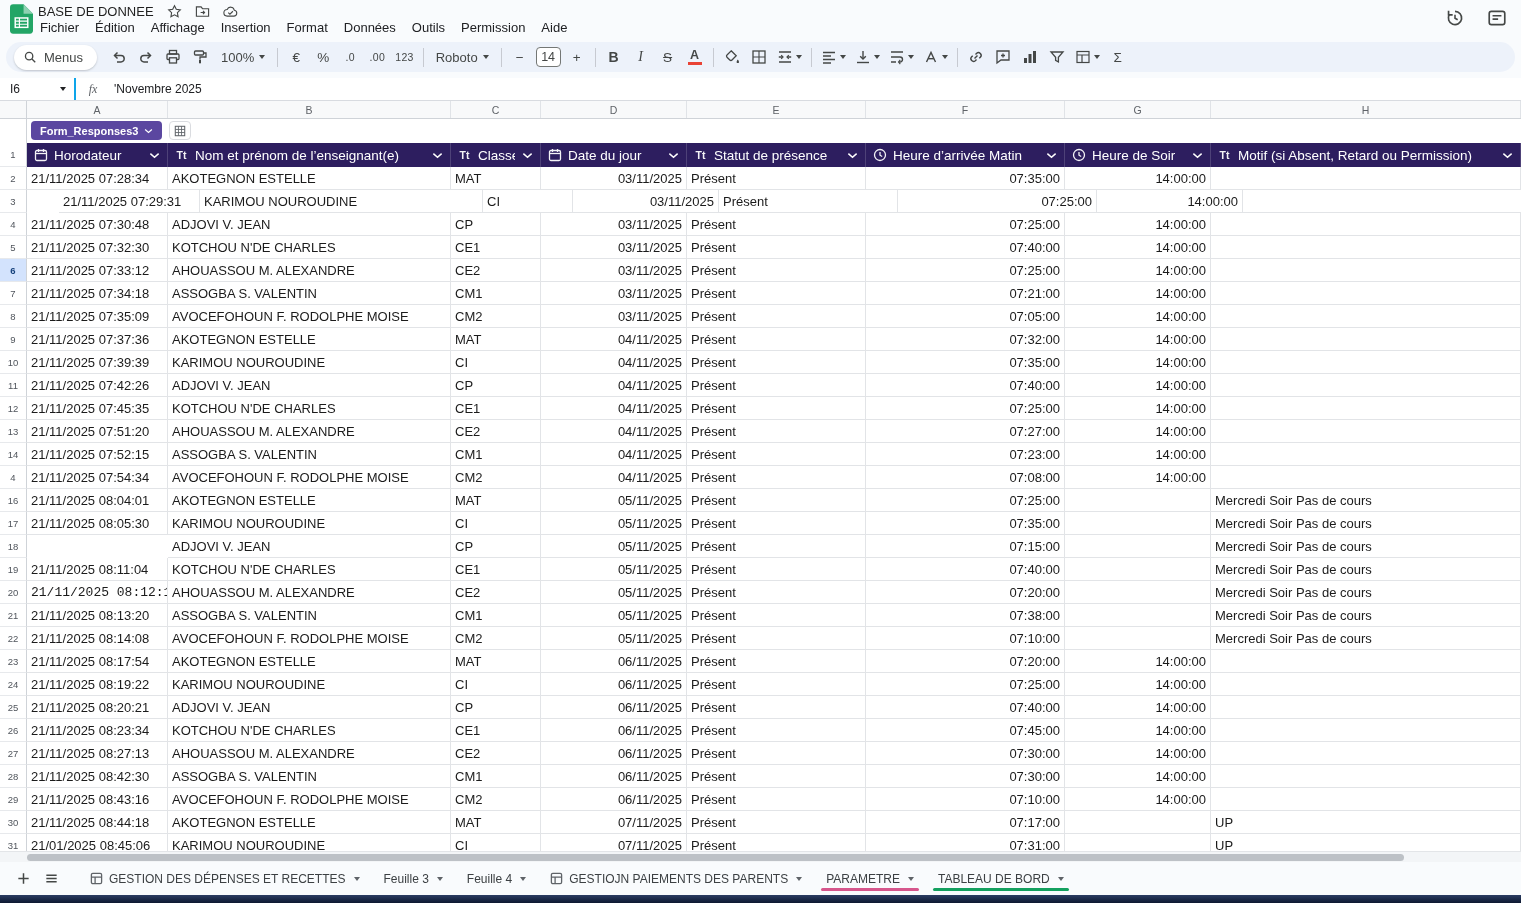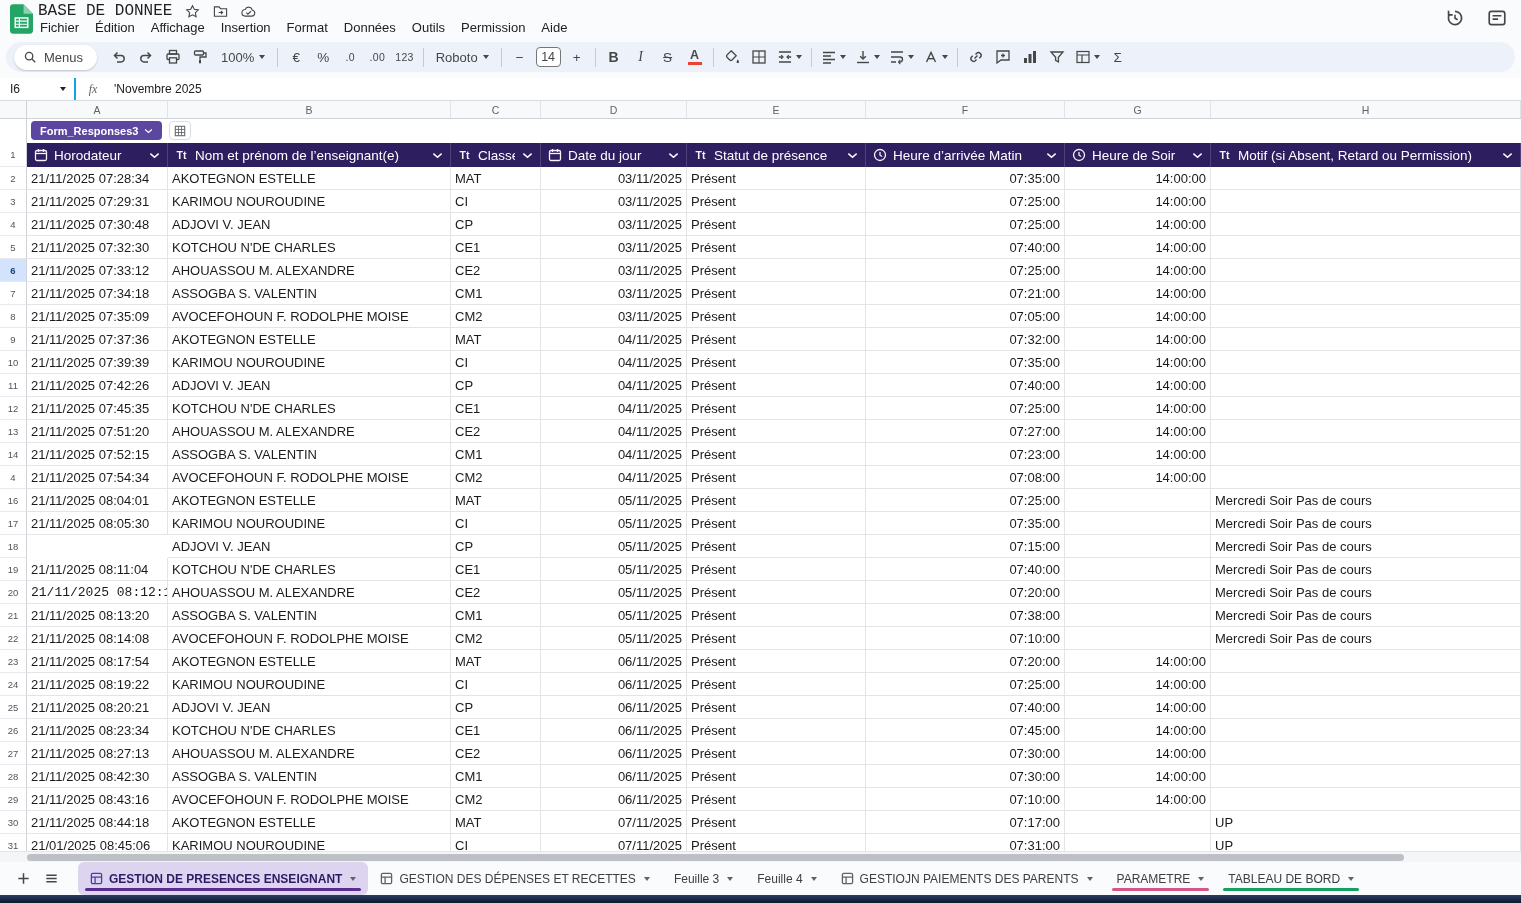--- a/index.html
+++ b/index.html
@@ -5,21 +5,21 @@
   *{margin:0;padding:0;box-sizing:border-box;}
   html,body{width:1521px;height:903px;}
   body{font-family:"Liberation Sans",sans-serif;background:#f9fbfd;}
   .screen{position:relative;width:1521px;height:903px;background:#f9fbfd;overflow:hidden;color:#202124;}
 
   
   .topbar{position:absolute;top:0;left:0;right:0;height:40px;}
   .logo{position:absolute;left:10px;top:4px;width:23px;height:30px;}
   .logo svg{width:100%;height:100%;}
   .title-row{position:absolute;left:38px;top:2px;height:18px;display:flex;align-items:center;gap:13px;}
-  .doc-title{font-size:16px;color:#1f1f1f;font-family:Liberation Mono, monospace;}
+  .doc-title{font-size:13px;color:#1f1f1f;}
   .t-ic{width:15px;height:15px;color:#444746;display:inline-flex;}
   .t-ic svg{width:100%;height:100%;}
   .menu-row{position:absolute;left:32px;top:19px;display:flex;}
   .menu-item{font-size:13px;color:#202124;padding:1px 8px;border-radius:8px;cursor:default;}
   .top-right{position:absolute;right:14px;top:8px;display:flex;gap:22px;align-items:center;color:#444746;}
   .tr-ic{width:20px;height:20px;display:inline-flex;}
   .tr-ic svg{width:100%;height:100%;}
 
   
   .toolbar{position:absolute;left:6px;top:42px;width:1509px;height:30px;background:#edf2fa;border-radius:15px;display:flex;align-items:center;padding:0 8px;gap:1px;}
@@ -498,21 +498,21 @@
           <div class="cell left" style="width: 283px;">AKOTEGNON ESTELLE</div>
           <div class="cell left" style="width: 90px;">MAT</div>
           <div class="cell right" style="width: 146px;">03/11/2025</div>
           <div class="cell left" style="width: 179px;">Présent</div>
           <div class="cell right" style="width: 199px;">07:35:00</div>
           <div class="cell right" style="width: 146px;">14:00:00</div>
           <div class="cell left" style="width: 310px;"></div>
         </div>
         <div class="grid-row">
           <div class="gutter-cell">3</div>
-          <div class="cell left" style="width: 141px;">21/11/2025 07:29:31</div>
+          <div class="cell left" style="width: 141px; margin-left: 32px;">21/11/2025 07:29:31</div>
           <div class="cell left" style="width: 283px;">KARIMOU NOUROUDINE</div>
           <div class="cell left" style="width: 90px;">CI</div>
           <div class="cell right" style="width: 146px;">03/11/2025</div>
           <div class="cell left" style="width: 179px;">Présent</div>
           <div class="cell right" style="width: 199px;">07:25:00</div>
           <div class="cell right" style="width: 146px;">14:00:00</div>
           <div class="cell left" style="width: 310px;"></div>
         </div>
         <div class="grid-row">
           <div class="gutter-cell">4</div>
@@ -834,31 +834,20 @@
         <svg viewBox="0 0 16 16">
           <path d="M8 2.5v11M2.5 8h11" stroke="currentColor" stroke-width="1.6"></path>
         </svg>
       </div>
     <div class="tab-btn">
         <svg viewBox="0 0 16 16">
           <path d="M2.5 4.5h11M2.5 8h11M2.5 11.5h11" stroke="currentColor" stroke-width="1.5"></path>
         </svg>
       </div>
     <div class="tabs-wrap">
-        <div class="sheet-tab active" style="background: rgb(221, 212, 240); color: rgb(46, 26, 99);">
-          <span class="tab-ic" style="color: rgb(74, 63, 159);">
-            <svg viewBox="0 0 14 14">
-              <rect x="1.5" y="1.5" width="11" height="11" rx="1.5" fill="none" stroke="currentColor" stroke-width="1.4"></rect>
-              <path d="M1.5 5.5h11M5.5 5.5v7" stroke="currentColor" stroke-width="1.4"></path>
-            </svg>
-          </span>
-          <span class="tab-label">GESTION DE PRESENCES ENSEIGNANT</span>
-          <span class="caret"></span>
-          <span class="tab-bar" style="background: rgb(91, 45, 144);"></span>
-        </div>
         <div class="sheet-tab">
           <span class="tab-ic" style="color: rgb(95, 99, 104);">
             <svg viewBox="0 0 14 14">
               <rect x="1.5" y="1.5" width="11" height="11" rx="1.5" fill="none" stroke="currentColor" stroke-width="1.4"></rect>
               <path d="M1.5 5.5h11M5.5 5.5v7" stroke="currentColor" stroke-width="1.4"></path>
             </svg>
           </span>
           <span class="tab-label">GESTION DES DÉPENSES ET RECETTES</span>
           <span class="caret"></span>
         </div>

